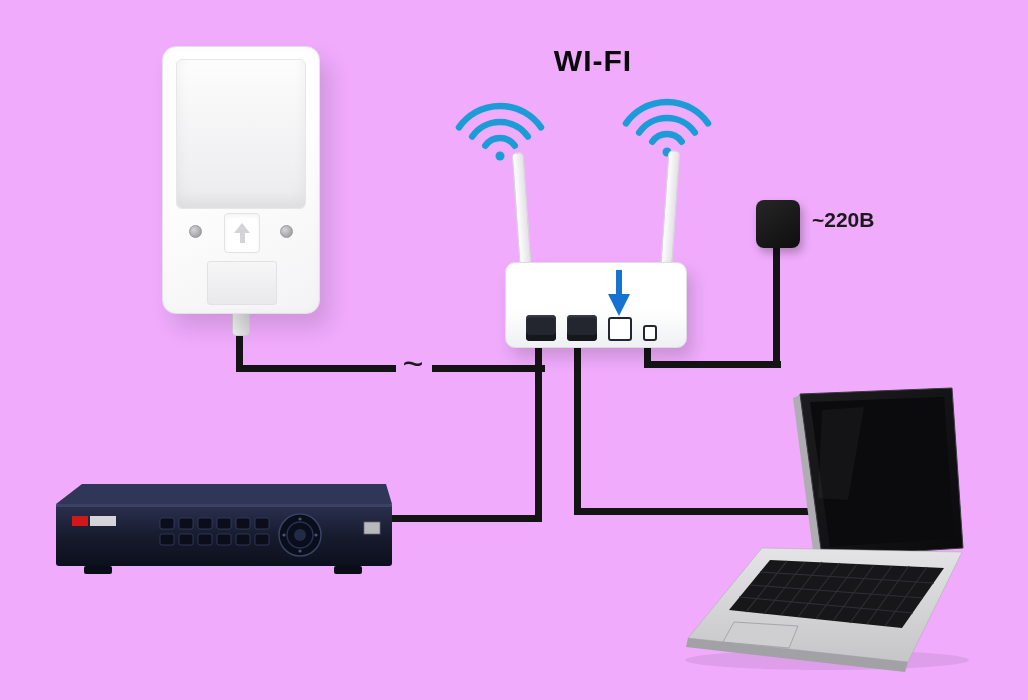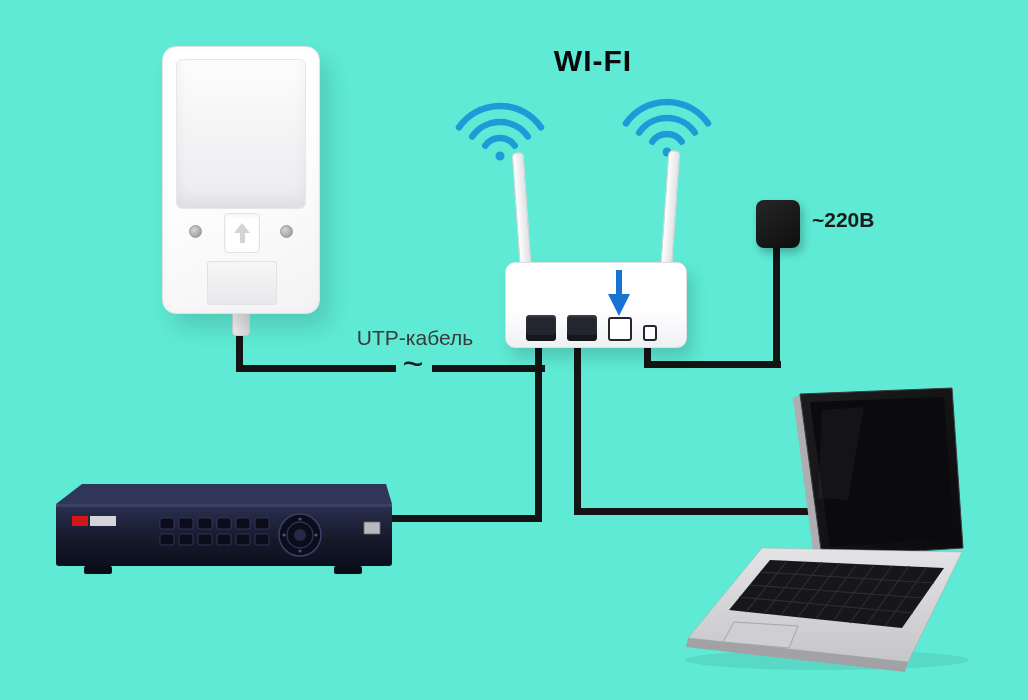--- a/index.html
+++ b/index.html
@@ -1,17 +1,17 @@
 <!DOCTYPE html>
 <html><head>
 <meta charset="utf-8">
 <style>
   html,body{margin:0;padding:0;background:#ffffff;}
   .canvas{
-    position:relative;width:1028px;height:700px;background:#5eead4;
+    position:relative;width:1028px;height:700px;background:#f0abfc;
     font-family:"Liberation Sans",sans-serif;overflow:hidden;margin:0 auto;
   }
   
   .wifi-title{position:absolute;left:498px;top:44px;width:190px;text-align:center;
     font-size:30px;font-weight:800;letter-spacing:1px;color:#0a0a0a;}
   .utp-label{position:absolute;left:350px;top:326px;width:130px;text-align:center;
     font-size:21px;color:#3a3a3a;}
   .tilde-label{position:absolute;left:394px;top:344px;width:38px;height:40px;line-height:40px;
     text-align:center;font-size:36px;color:#1a1a1a;}
   .power-label{position:absolute;left:812px;top:208px;font-size:21px;color:#1a1a1a;font-weight:bold;}
@@ -77,21 +77,20 @@
   <div class="cable" style="left:432px;top:365px;width:113px;height:7px;"></div>
   <div class="cable" style="left:535px;top:336px;width:7px;height:186px;"></div>
   <div class="cable" style="left:388px;top:515px;width:154px;height:7px;"></div>
   <div class="cable" style="left:574px;top:336px;width:7px;height:179px;"></div>
   <div class="cable" style="left:574px;top:508px;width:246px;height:7px;"></div>
   <div class="cable" style="left:644px;top:338px;width:7px;height:30px;"></div>
   <div class="cable" style="left:644px;top:361px;width:137px;height:7px;"></div>
   <div class="cable" style="left:773px;top:246px;width:7px;height:122px;"></div>
 
   <div class="wifi-title">WI-FI</div>
-  <div class="utp-label">UTP-кабель</div>
   <div class="tilde-label">~</div>
   <div class="power-label">~220В</div>
 
   <svg class="wifi-left" width="110" height="78" viewBox="0 0 110 78">
     <path d="M14 41.3 A50 50 0 0 1 96 41.3" fill="none" stroke-width="6.5" stroke-linecap="round" stroke="#1b9cd8"></path>
     <path d="M27.2 50.5 A34 34 0 0 1 82.8 50.5" fill="none" stroke-width="6.5" stroke-linecap="round" stroke="#1b9cd8"></path>
     <path d="M40.3 59.7 A18 18 0 0 1 69.7 59.7" fill="none" stroke-width="6.5" stroke-linecap="round" stroke="#1b9cd8"></path>
     <circle cx="55" cy="70" r="4.5" fill="#1b9cd8"></circle>
   </svg>
   <svg class="wifi-right" width="110" height="78" viewBox="0 0 110 78">

